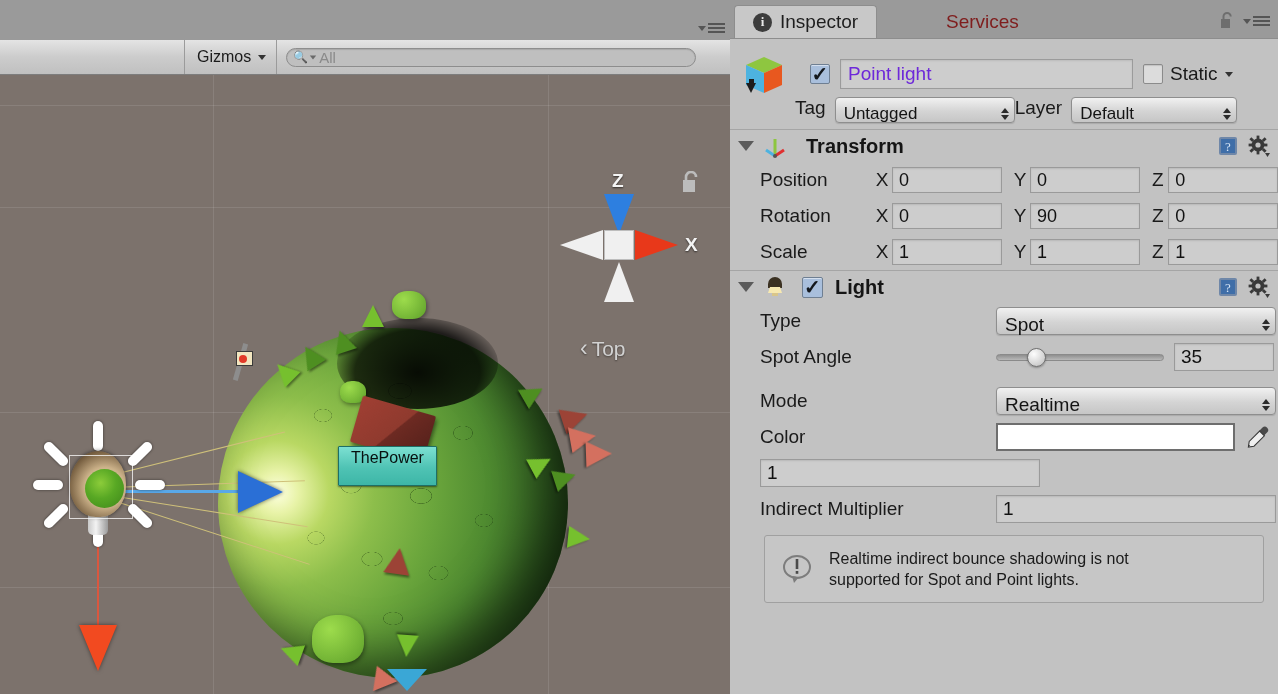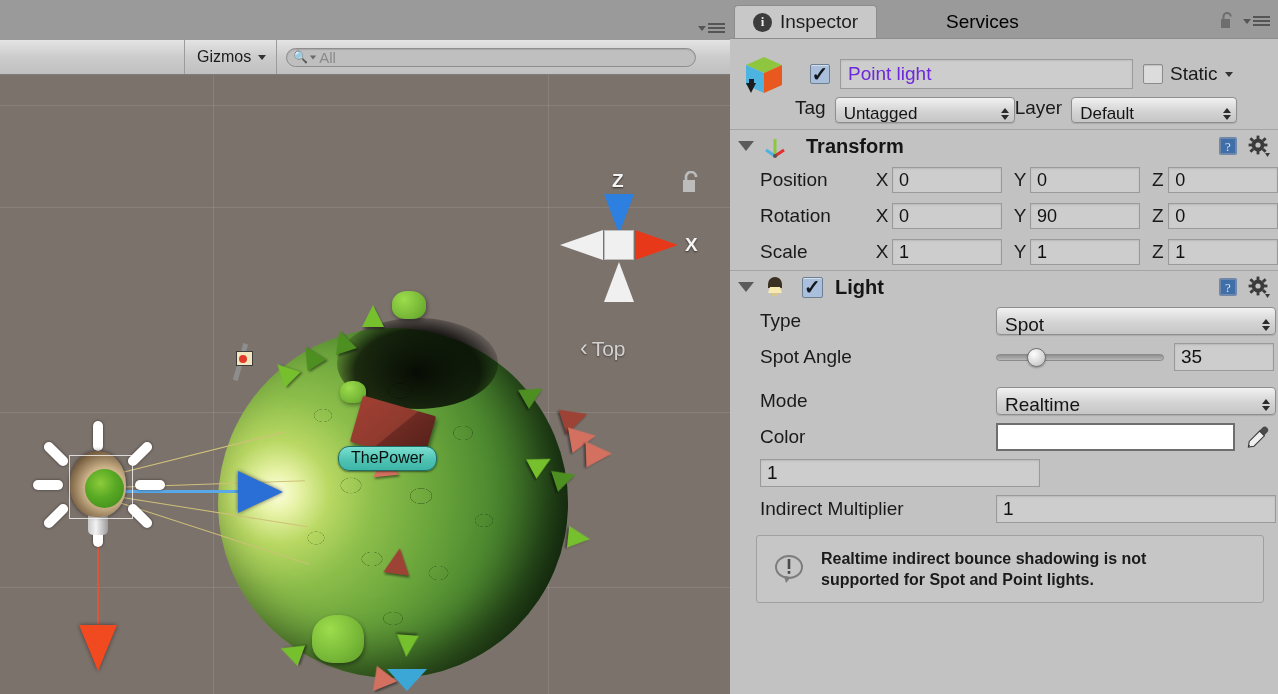--- a/index.html
+++ b/index.html
@@ -119,21 +119,21 @@
     filter: drop-shadow(2px 3px 2px rgba(0,0,0,.5));
   }
   .blue-tri {
     width: 0; height: 0; border-left: 20px solid transparent;
     border-right: 20px solid transparent; border-top: 22px solid #3aa7d6;
   }
 
   
   #power-label {
     position: absolute; left: 338px; top: 371px;
-    padding: 2px 12px 3px; border-radius: 11px;
+    padding: 2px 12px 18px; border-radius: 1px;
     background: linear-gradient(to bottom, #7ce0d2 0%, #4fc3b4 55%, #3db6a7 100%);
     border: 1px solid #1e6f66;
     font-size: 16px; color: #07100f; line-height: 18px;
     box-shadow: 0 1px 2px rgba(0,0,0,.5);
   }
 
   
   #light-gizmo { position: absolute; left: 37px; top: 348px; width: 124px; height: 124px; }
   .ray {
     position: absolute; background: #fff; border-radius: 5px;
@@ -232,21 +232,21 @@
   }
   .tab {
     position: absolute; top: 5px; height: 33px;
     display: flex; align-items: center; gap: 8px;
     padding: 0 18px; font-size: 19px; color: #1e1e1e;
     border-radius: 4px 4px 0 0;
   }
   .tab.active {
     background: #c8c8c8; border: 1px solid #8d8d8d; border-bottom: none;
   }
-  .tab.inactive { color: #000000; }
+  .tab.inactive { color: #7f1d1d; }
   .info-badge {
     width: 19px; height: 19px; border-radius: 50%;
     background: #3c3c3c; color: #e8e8e8; font-size: 13px; font-weight: bold;
     display: flex; align-items: center; justify-content: center;
     font-family: "Liberation Serif", serif;
   }
   #insp-tab-right {
     position: absolute; right: 8px; top: 12px;
     display: flex; align-items: center; gap: 8px;
   }
@@ -341,23 +341,23 @@
     position: absolute; width: 19px; height: 19px; border-radius: 50%;
     background: radial-gradient(circle at 35% 30%, #fdfdfd, #cfcfcf 70%, #b2b2b2);
     border: 1px solid #6f6f6f; box-shadow: 0 1px 2px rgba(0,0,0,.3);
   }
 
   .colorfield {
     height: 28px; background: #fff; border: 2px solid #6e6e6e;
   }
 
   .helpbox {
-    margin: 8px 14px 0 26px; height: 68px;
+    margin: 8px 14px 0 34px; height: 68px;
     background: #c6c6c6; border: 1px solid #a0a0a0; border-radius: 3px;
-    display: flex; align-items: center; gap: 14px; padding: 0 14px; font-weight: bold;
+    display: flex; align-items: center; gap: 14px; padding: 0 14px;
   }
   .helpbox .txt { font-size: 16px; color: #1b1b1b; line-height: 21px; }
   svg { display: block; }
 </style>
 </head>
 <body>
 
 <div id="app">
 
   <div id="scene-panel">

